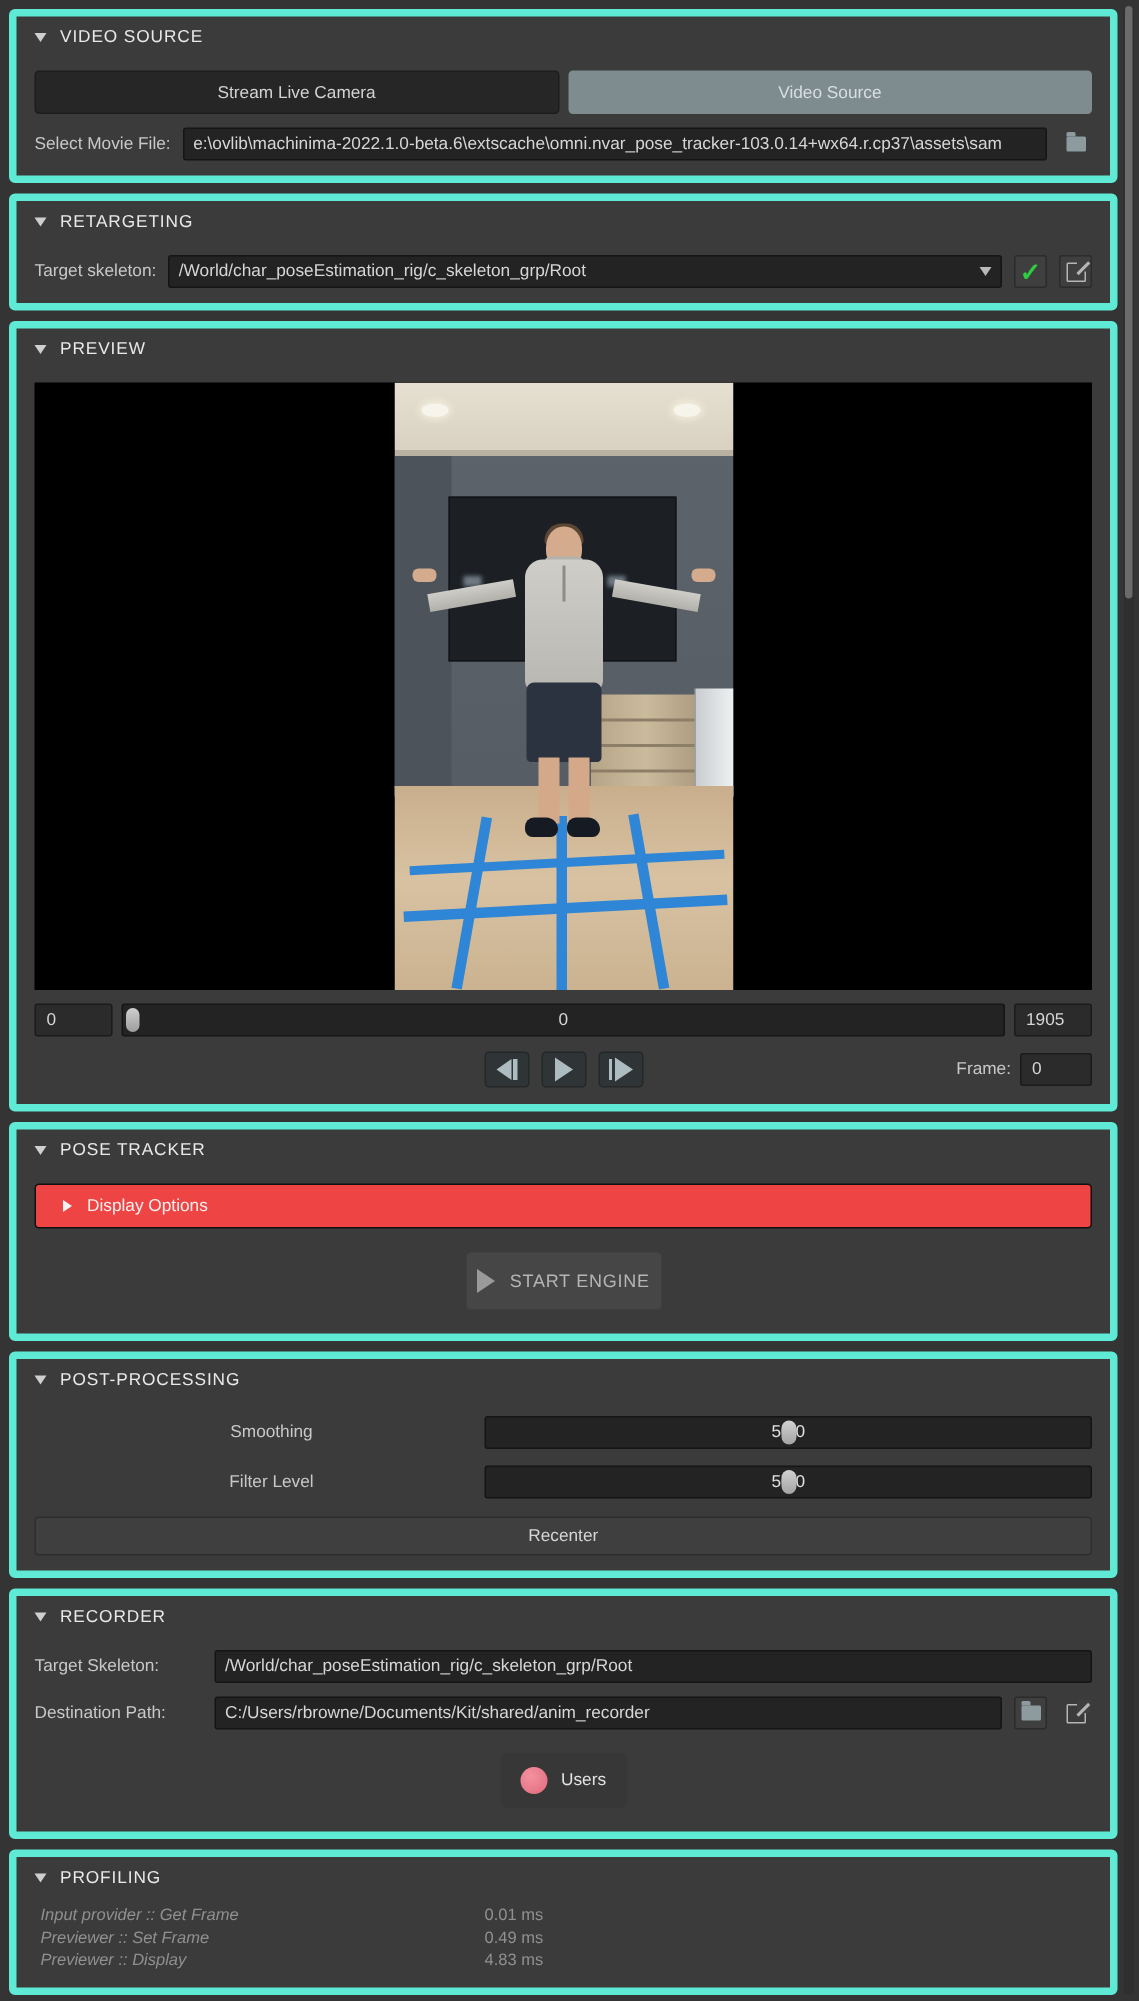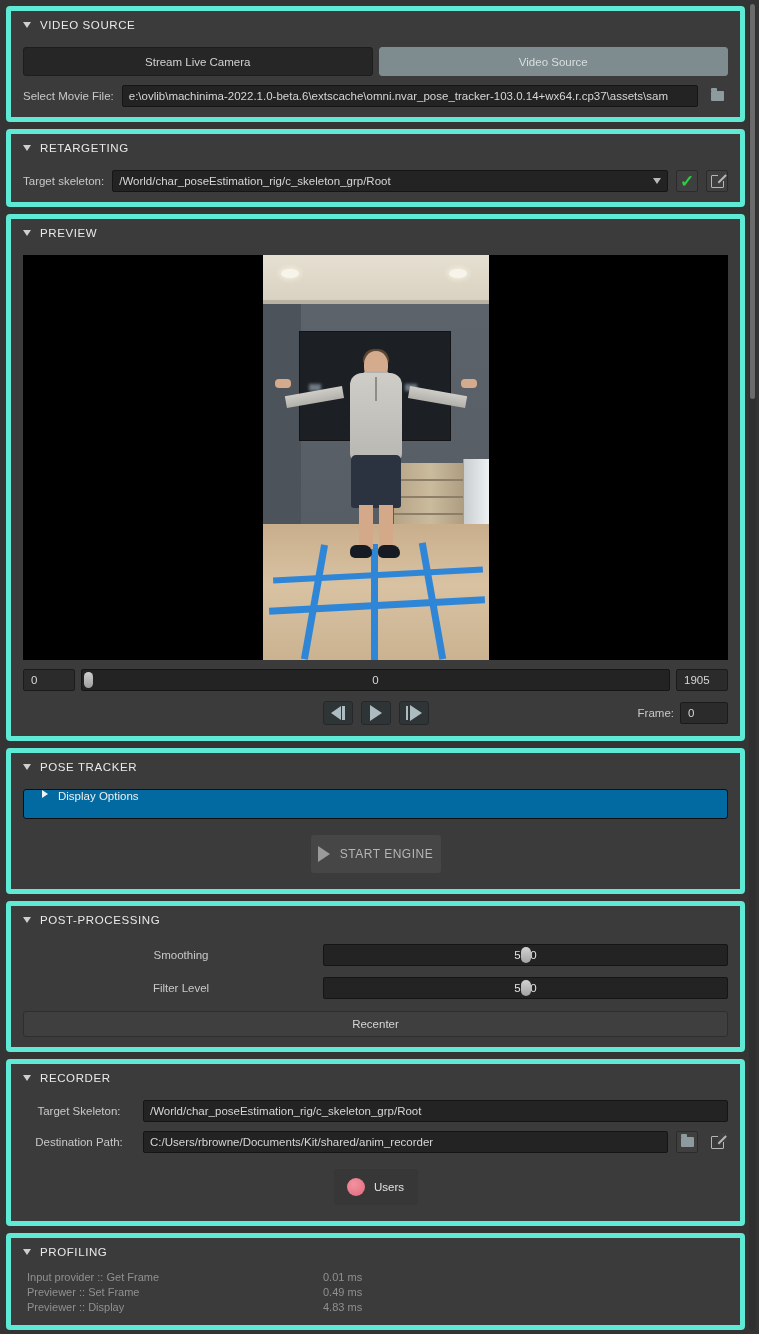--- a/index.html
+++ b/index.html
@@ -44,21 +44,21 @@
     border-top: 4.5px solid transparent;
     border-bottom: 4.5px solid transparent;
     border-left: 6px solid #f2f2f2;
   }
   .panel-body { padding: 0 12px; }
 
   
   .row { display: flex; align-items: center; gap: 8px; margin-top: 9px; }
   .lbl {
     color: #c8c8c8; font-size: 11.5px;
-    white-space: nowrap; text-align: center;
+    white-space: nowrap; text-align: left;
   }
 
   
   .field {
     flex: 1 1 auto; min-width: 0;
     height: 22px;
     background: #232323;
     border: 1px solid #151515;
     border-radius: 2px;
     color: #d6d6d6;
@@ -233,22 +233,22 @@
   .frame-right { position:absolute; right:0; display:flex; align-items:center; gap:6px; }
   .frame-box {
     width:48px; height:22px; background:#2b2b2b; border:1px solid #1b1b1b;
     border-radius:2px; color:#d6d6d6; font-size:11.5px;
     display:flex; align-items:center; padding:0 7px;
   }
 
   
   .subpanel {
     margin-top:9px; height:30px;
-    background:#0369a1; border:1px solid #101010; border-radius:3px;
-    display:flex; align-items:flex-start; gap:10px; padding:0 18px;
+    background:#ef4444; border:1px solid #101010; border-radius:3px;
+    display:flex; align-items:center; gap:10px; padding:0 18px;
     color:#f0f0f0; font-size:11.5px;
   }
   .bigbtn {
     margin: 16px auto 6px auto;
     width:130px; height:38px; border-radius:3px;
     background:#464646;
     display:flex; align-items:center; justify-content:center; gap:10px;
     color:#b5b5b5; font-size:12px; letter-spacing:.5px;
   }
   .bigbtn .tri-p { border-left-color:#9a9a9a; border-top-width:8px; border-bottom-width:8px; }
@@ -286,21 +286,21 @@
   .rec-dot {
     width:18px; height:18px; border-radius:50%;
     background: radial-gradient(circle at 38% 34%, #f4929f, #e0697d);
   }
 
   
   .prof-row {
     display:flex; font-size:11px; color:#909090;
     line-height:15px;
   }
-  .prof-name { width:300px; padding-left:4px; }
+  .prof-name { width:300px; padding-left:4px;font-style:italic; }
 
   
   .scrollbar {
     position:absolute; right:3px; top:4px; bottom:4px; width:7px;
     background:#2f2f2f; border-radius:4px;
   }
   .scroll-thumb {
     position:absolute; left:1px; top:0; width:5px; height:395px;
     background:#6b6b6b; border-radius:3px;
   }

